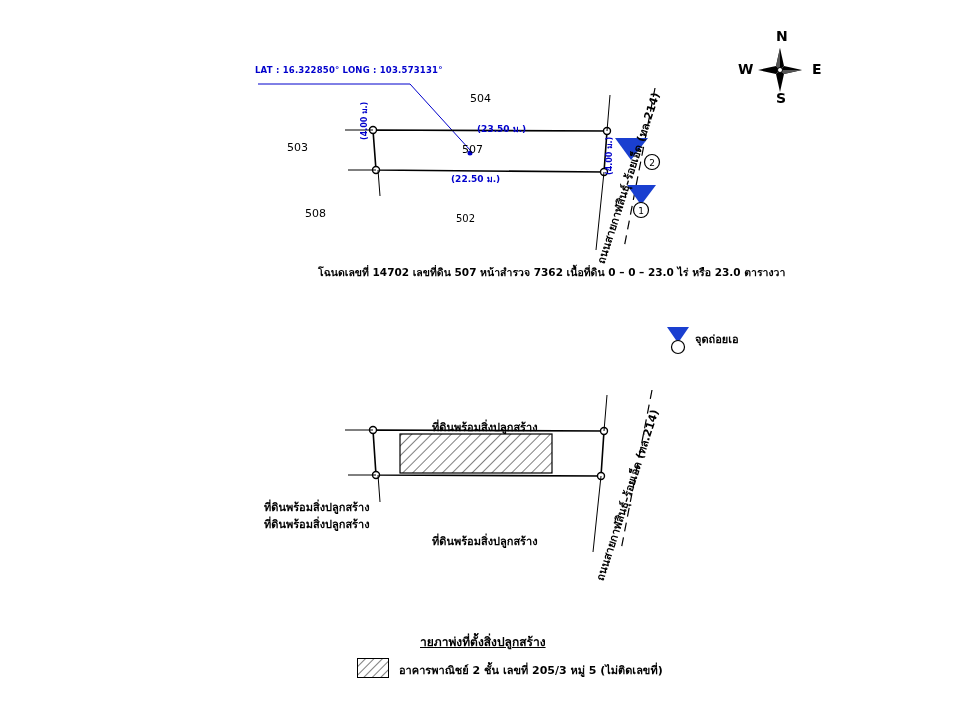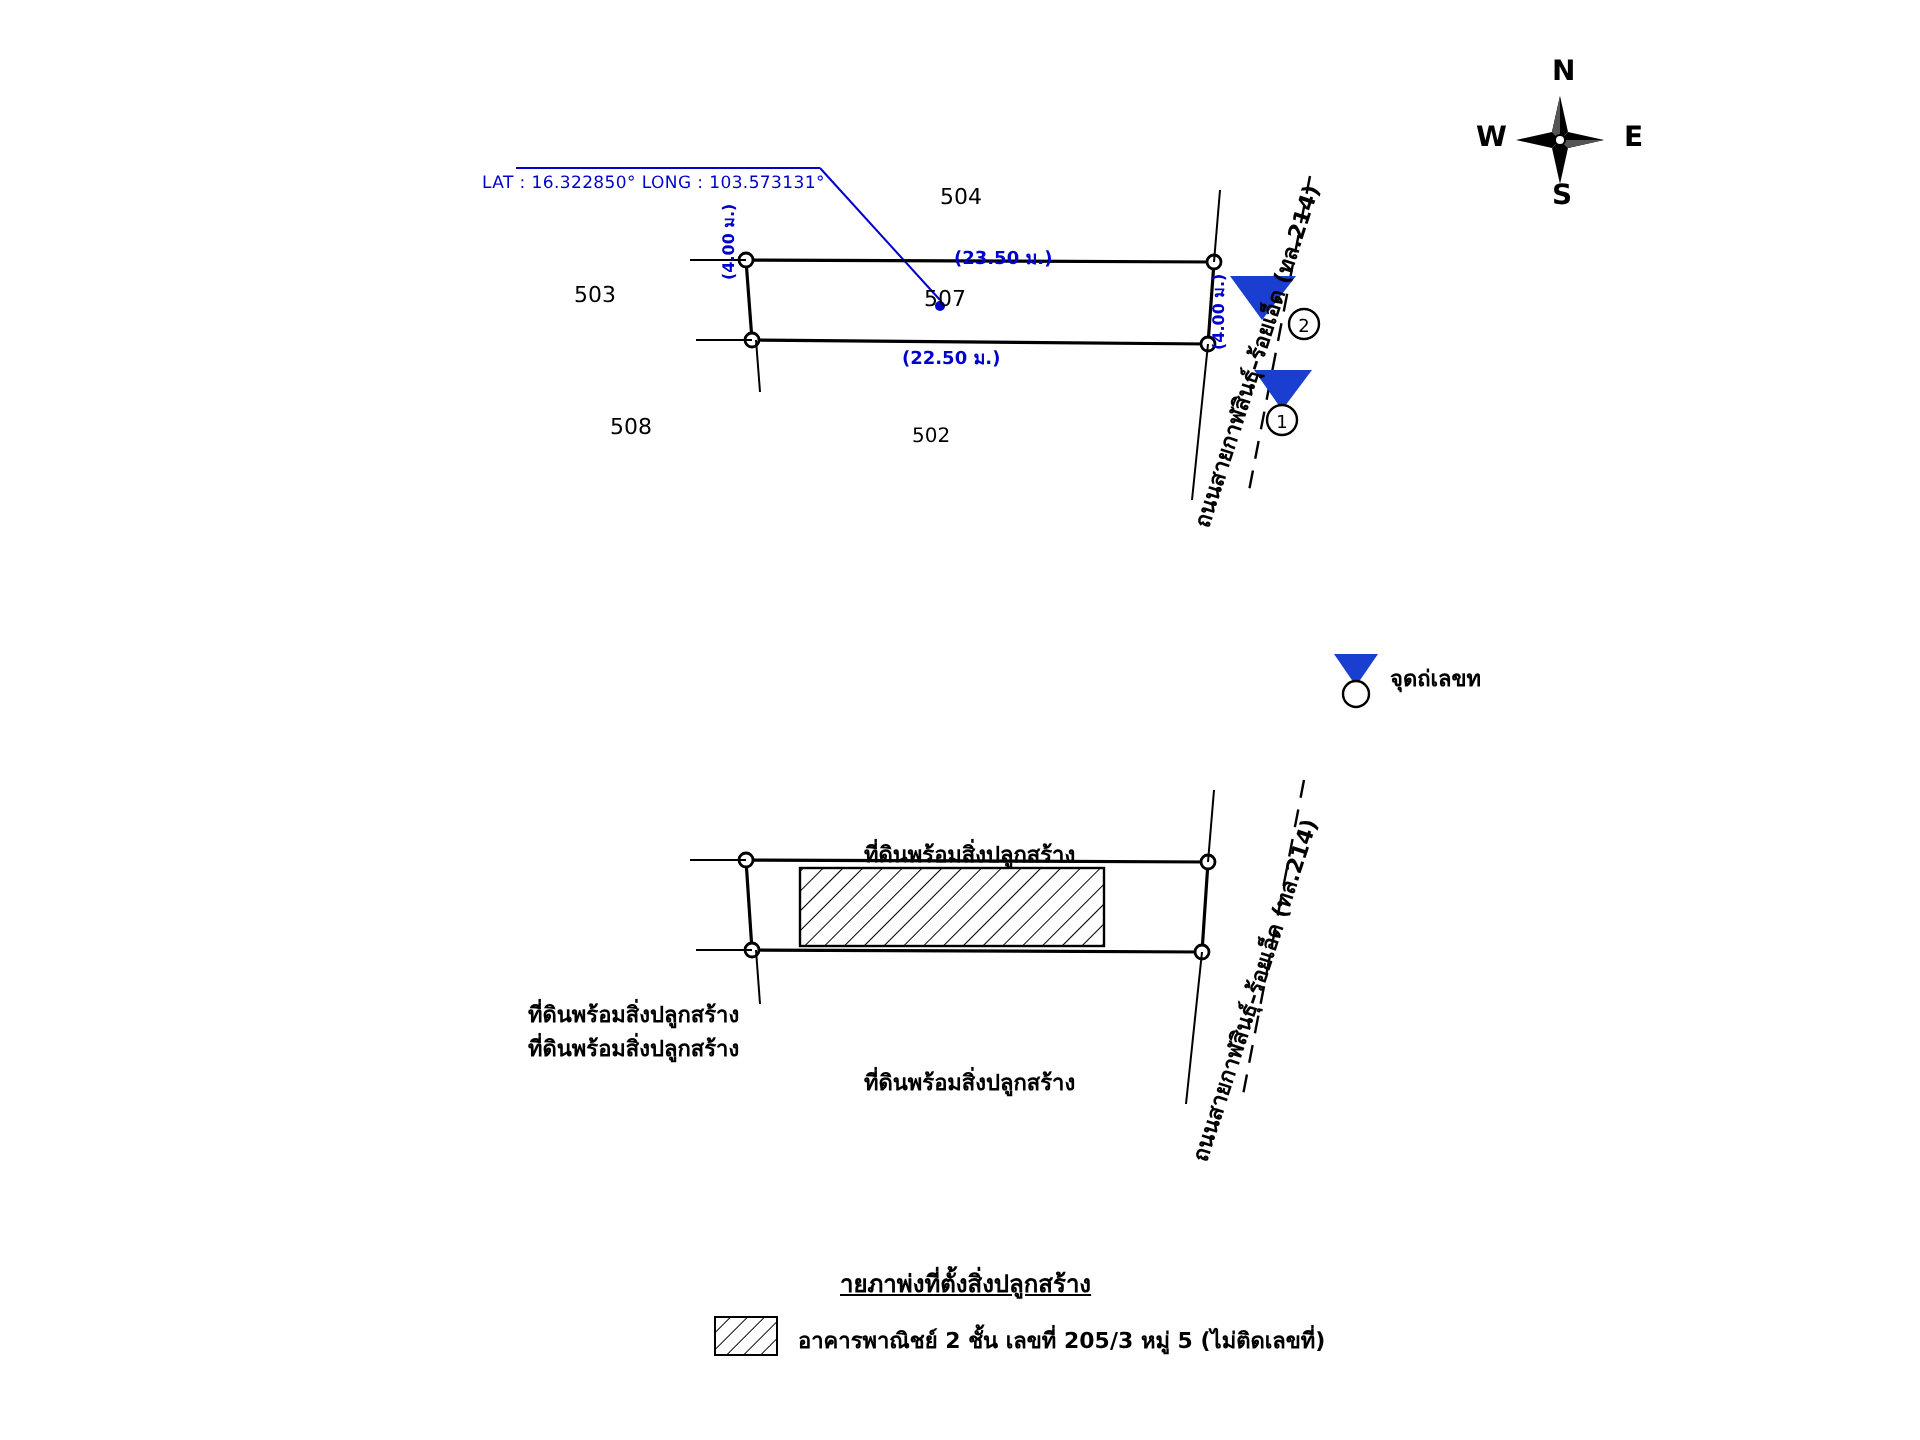--- a/index.html
+++ b/index.html
@@ -30,22 +30,22 @@
   #compass .lbl-e { left: 82px; top: 33px; }
   #compass svg { position: absolute; left: 26px; top: 18px; }
 
   
   #parcel-top { left: 0; top: 0; width: 960px; height: 300px; }
   #parcel-top svg { position: absolute; left: 0; top: 0; }
 
   .txt { position: absolute; white-space: nowrap; }
 
   .coord-label {
-    font-size: 8.5px; font-weight: normal; color: #0000cc;
-    left: 241px; top: 65px; letter-spacing: .2px; margin-top: 22px;
+    font-size: 8.5px; font-weight: bold; color: #0000cc;
+    left: 255px; top: 65px; letter-spacing: .2px;
   }
   .lot-504 { font-size: 11px; color: #000; left: 470px; top: 92px; }
   .lot-503 { font-size: 11px; color: #000; left: 287px; top: 141px; }
   .lot-507 { font-size: 11px; color: #000; left: 462px; top: 143px; }
   .lot-508 { font-size: 11px; color: #000; left: 305px; top: 207px; }
   .lot-502 { font-size: 10px; color: #000; left: 456px; top: 213px; }
   .dim-top { font-size: 9px; font-weight: bold; color: #0000cc; left: 477px; top: 122px; }
   .dim-bottom { font-size: 9px; font-weight: bold; color: #0000cc; left: 451px; top: 172px; }
   .dim-left {
     font-size: 8px; font-weight: bold; color: #0000cc;
@@ -160,28 +160,29 @@
   <span class="txt lot-504">504</span>
   <span class="txt lot-503">503</span>
   <span class="txt lot-507">507</span>
   <span class="txt lot-508">508</span>
   <span class="txt lot-502">502</span>
   <span class="txt dim-top">(23.50 ม.)</span>
   <span class="txt dim-bottom">(22.50 ม.)</span>
   <span class="txt dim-left">(4.00 ม.)</span>
   <span class="txt dim-right">(4.00 ม.)</span>
   <span class="txt road-label-top">ถนนสายกาฬสินธุ์–ร้อยเอ็ด (ทล.214)</span>
+  <span class="txt caption-top">โฉนดเลขที่ 14702 เลขที่ดิน 507 หน้าสำรวจ 7362 เนื้อที่ดิน 0 – 0 – 23.0 ไร่ หรือ 23.0 ตารางวา</span>
 </div>
 
 <div id="legend-photo" class="abs">
   <svg width="28" height="30">
     <polygon points="2,2 24,2 13,18" fill="#1a3fd0"></polygon>
     <circle cx="13" cy="22" r="6.5" fill="#fff" stroke="#000" stroke-width="1.2"></circle>
   </svg>
-  <span class="lbl">จุดถ่เลขท</span>
+  <span class="lbl">จุดถ่อยเอ</span>
 </div>
 
 <div id="parcel-bottom" class="abs">
   <svg width="960" height="220">
     <defs>
       <pattern id="hatch" width="7" height="7" patternUnits="userSpaceOnUse" patternTransform="rotate(45)">
         <line x1="0" y1="0" x2="0" y2="7" stroke="#000" stroke-width="1"></line>
       </pattern>
     </defs>
 

